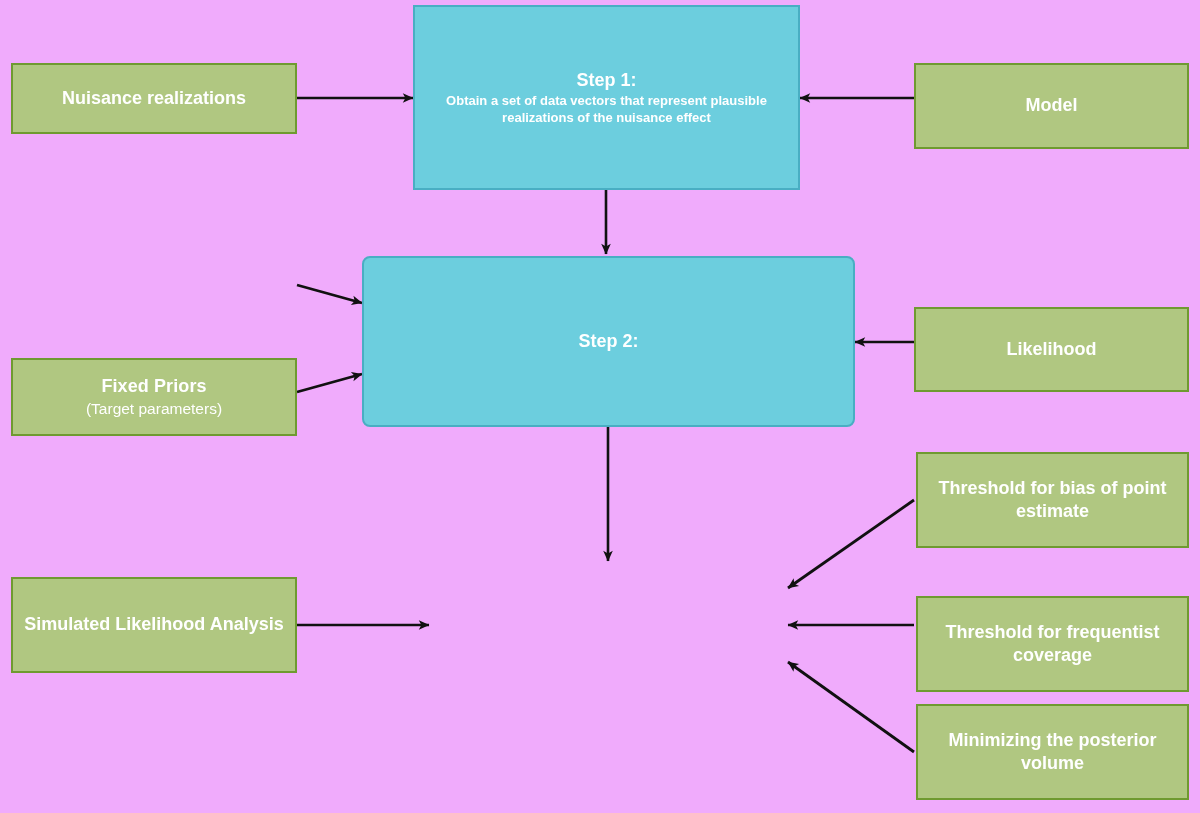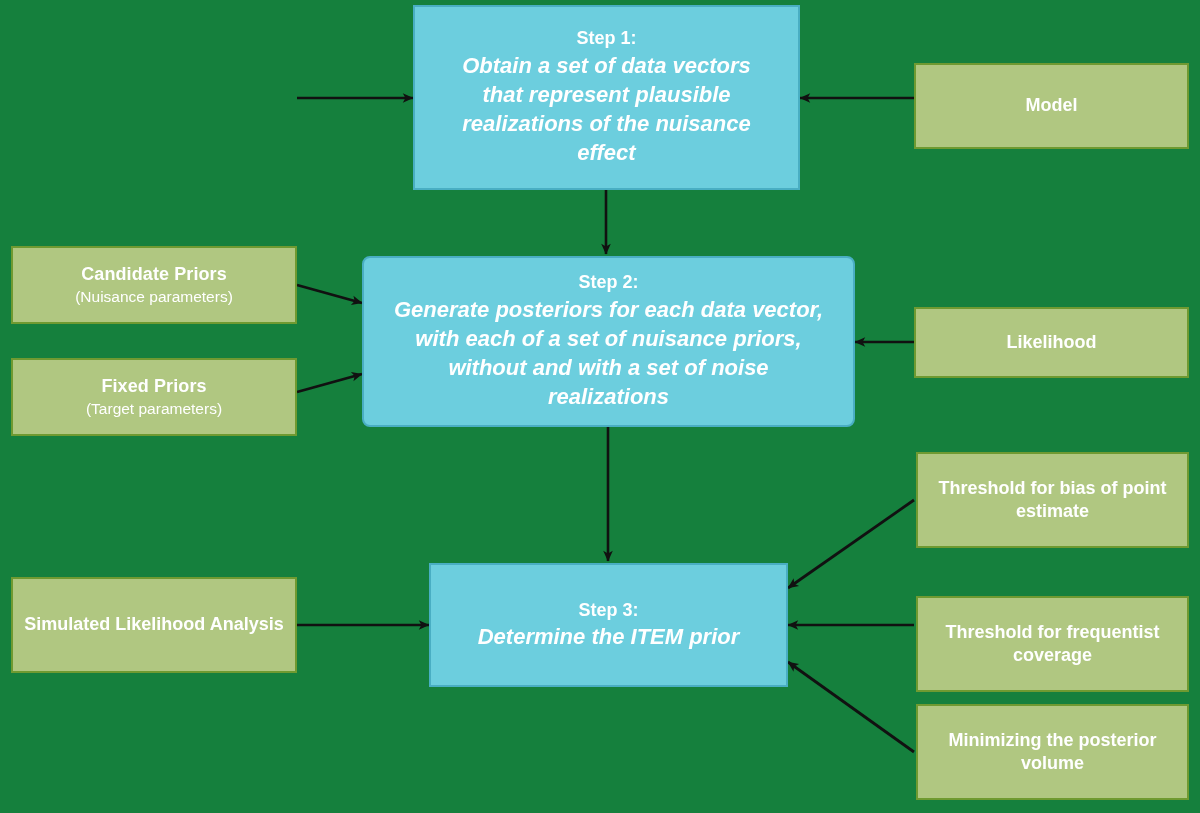--- a/index.html
+++ b/index.html
@@ -7,21 +7,21 @@
     padding: 0;
     background: #ffffff;
   }
   body {
     font-family: "Liberation Sans", sans-serif;
   }
   #canvas {
     position: relative;
     width: 1200px;
     height: 813px;
-    background: #15803d;
+    background: #f0abfc;
     overflow: hidden;
   }
   #arrow-layer {
     position: absolute;
     left: 0;
     top: 0;
     width: 1200px;
     height: 813px;
     pointer-events: none;
   }
@@ -52,23 +52,22 @@
   .node-sub {
     font-size: 15.5px;
     font-weight: normal;
     margin-top: 1px;
   }
   .step-label {
     font-weight: bold;
     font-size: 18px;
   }
   .step-body {
-    font-style: italic;
     font-weight: bold;
-    font-size: 22px;
+    font-size: 13px;
     line-height: 1.33;
     padding: 0 28px;
   }
   .green-label {
     font-weight: bold;
     font-size: 18px;
     padding: 0 10px;
     line-height: 1.3;
   }
 </style>
@@ -129,48 +128,42 @@
     </g>
   </svg>
 
   <div class="node cyan" style="left:413px; top:5px; width:387px; height:185px;">
     <div class="step-label">Step 1:</div>
     <div class="step-body">Obtain a set of data vectors that represent plausible realizations of the nuisance effect</div>
   </div>
 
   <div class="node cyan" style="left:362px; top:256px; width:493px; height:171px;border-radius:8px;">
     <div class="step-label">Step 2:</div>
-    <div class="step-body">Generate posteriors for each data vector, with each of a set of nuisance priors, without and with a set of noise realizations</div>
-  </div>
-
-  <div class="node cyan" style="left:429px; top:563px; width:359px; height:124px;">
-    <div class="step-label">Step 3:</div>
-    <div class="step-body">Determine the ITEM prior</div>
   </div>
 
 
-  <div class="node green" style="left:11px; top:246px; width:286px; height:78px;">
-    <div class="node-title">Candidate Priors</div>
-    <div class="node-sub">(Nuisance parameters)</div>
+  <div class="node green" style="left:11px; top:63px; width:286px; height:71px;">
+    <div class="green-label">Nuisance realizations</div>
   </div>
+
 
   <div class="node green" style="left:11px; top:358px; width:286px; height:78px;">
     <div class="node-title">Fixed Priors</div>
     <div class="node-sub">(Target parameters)</div>
   </div>
 
   <div class="node green" style="left:11px; top:577px; width:286px; height:96px;">
     <div class="green-label">Simulated Likelihood Analysis</div>
   </div>
 
   <div class="node green" style="left:914px; top:63px; width:275px; height:86px;">
     <div class="green-label">Model</div>
   </div>
 
-  <div class="node green" style="left:914px; top:307px; width:275px; height:71px;">
+  <div class="node green" style="left:914px; top:307px; width:275px; height:85px;">
     <div class="green-label">Likelihood</div>
   </div>
 
   <div class="node green" style="left:916px; top:452px; width:273px; height:96px;">
     <div class="green-label">Threshold for bias of point estimate</div>
   </div>
 
   <div class="node green" style="left:916px; top:596px; width:273px; height:96px;">
     <div class="green-label">Threshold for frequentist coverage</div>
   </div>

